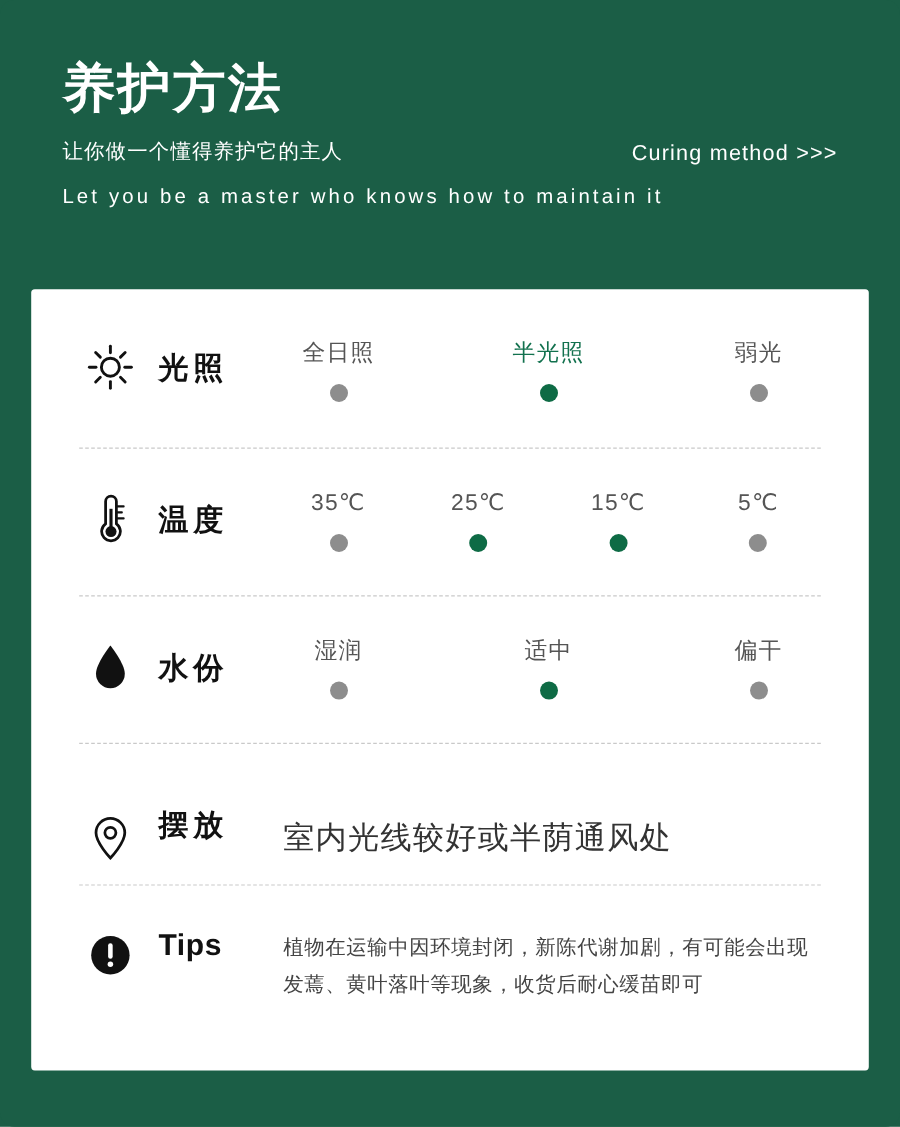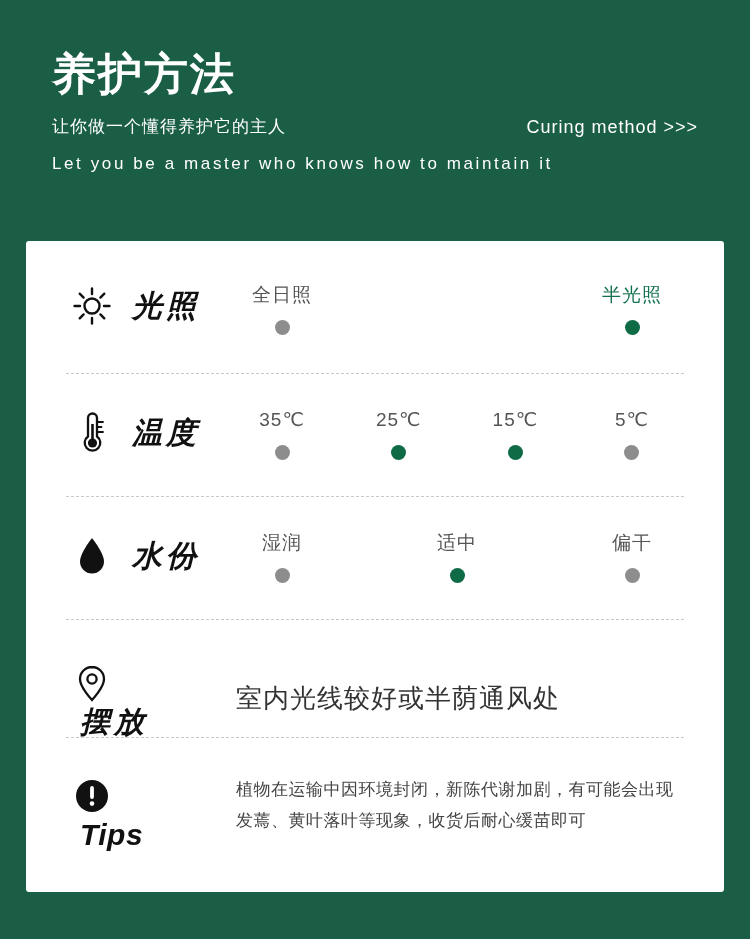--- a/index.html
+++ b/index.html
@@ -91,26 +91,25 @@
     flex: 0 0 auto;
   }
   .row-icon {
     width: 52px;
     display: flex;
     justify-content: center;
     align-items: center;
     flex: 0 0 auto;
   }
   .row-title {
-    font-size: 30px;
+    font-size: 25px;
     font-weight: bold;
     color: #111111;
     letter-spacing: 4px;
     margin-left: 14px;
-    font-style: italic;
   }
   .row-title.latin {
     letter-spacing: 0.5px;
   }
 
   
   .options {
     flex: 1 1 auto;
     display: flex;
     justify-content: space-between;
@@ -156,21 +155,21 @@
   }
 
   
   .row-light   { height: 133px; padding-top: 44px; }
   .row-temp    { height: 123px; padding-top: 36px; justify-content: flex-end; }
   .row-water   { height: 123px; padding-top: 36px; }
   .row-place   { height: 118px; padding-top: 40px; align-items: center; }
   .row-tips    { height: 140px; padding-top: 36px; }
 
   .row-place .row-label,
-  .row-tips .row-label { align-items: flex-start; flex-direction: column; }
+  .row-tips .row-label { align-items: flex-start; }
   .row-place .row-title { line-height: 1; }
 
   svg { display: block; }
 </style>
 </head>
 <body>
 
 <div class="page">
 
   <div class="header">
@@ -205,20 +204,24 @@
       </div>
       <div class="options">
         <div class="opt">
           <div class="opt-label">全日照</div>
           <div class="dot"></div>
         </div>
         <div class="opt">
           <div class="opt-label active">半光照</div>
           <div class="dot active"></div>
         </div>
+        <div class="opt">
+          <div class="opt-label">弱光</div>
+          <div class="dot"></div>
+        </div>
       </div>
     </div>
 
     <div class="row row-temp row-sep">
       <div class="row-label">
         <div class="row-icon">
           <svg width="42" height="46" viewBox="0 0 42 46">
             <path d="M17 8 a4.5 4.5 0 0 1 9 0 v18.5 a7.8 7.8 0 1 1 -9 0 Z" fill="none" stroke="#111" stroke-width="2.3"></path>
             <circle cx="21.5" cy="33" r="4.6" fill="#111"></circle>
             <rect x="20.2" y="14" width="2.6" height="16" fill="#111"></rect>

